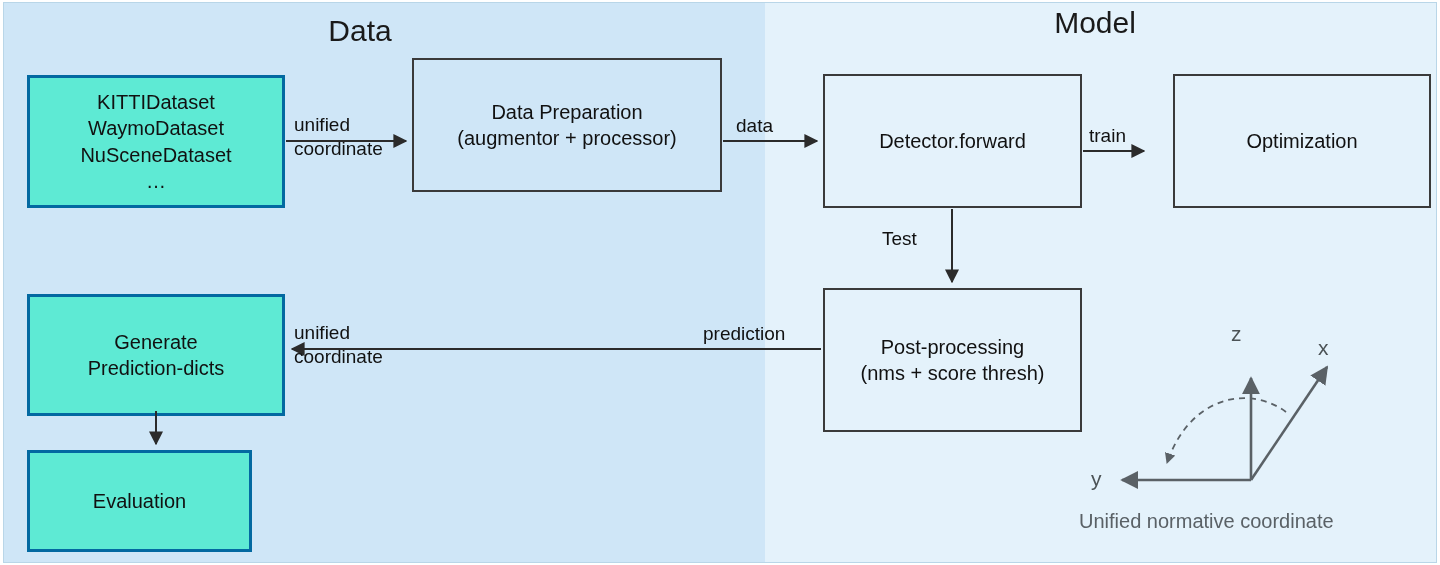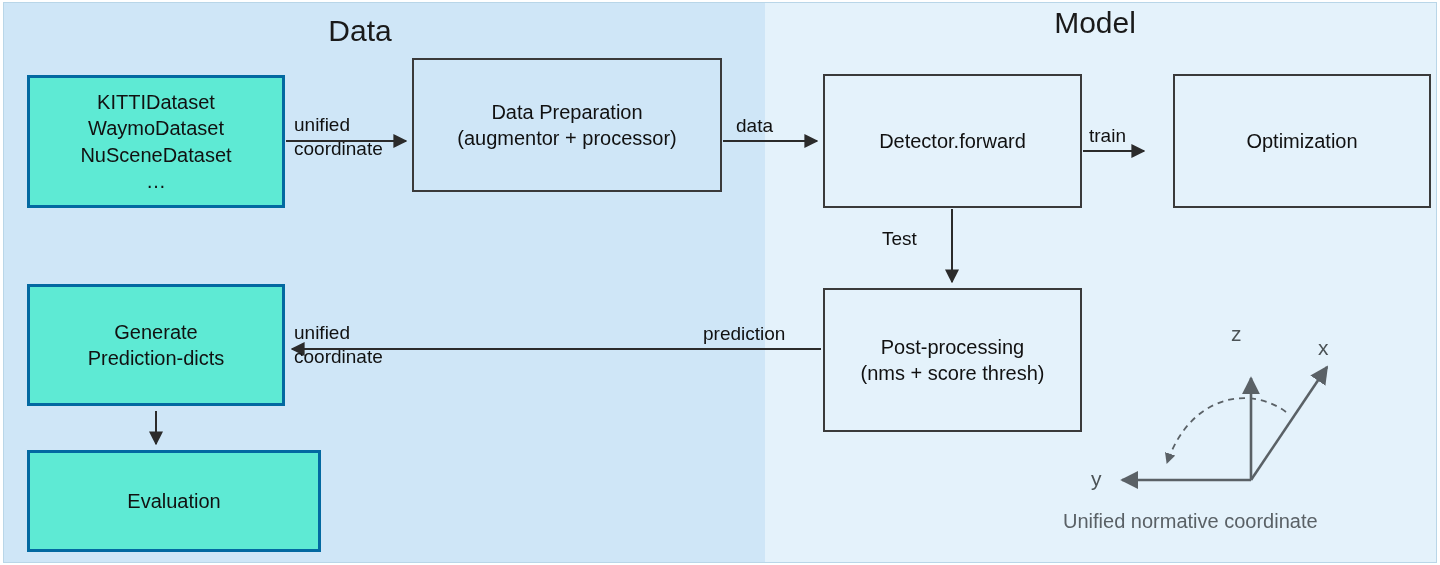--- a/index.html
+++ b/index.html
@@ -97,20 +97,21 @@
     width: 1440px;
     height: 565px;
     pointer-events: none;
   }
 
   .coord-caption {
     position: absolute;
     font-size: 20px;
     color: #5a6166;
     white-space: nowrap;
+    margin-left: 16px;
   }
   .axis-label {
     position: absolute;
     font-size: 21px;
     color: #4c5356;
     white-space: nowrap;
   }
 </style>
 </head>
 <body>
@@ -131,24 +132,24 @@
   <div class="node blue-dark" style="left:412px; top:58px; width:310px; height:134px;">Data Preparation
 (augmentor + processor)</div>
 
   <div class="node blue-light" style="left:823px; top:74px; width:259px; height:134px;">Detector.forward</div>
 
   <div class="node blue-light" style="left:1150px; top:74px; width:258px; height:134px;margin-left:23px;">Optimization</div>
 
   <div class="node blue-light" style="left:823px; top:288px; width:259px; height:144px;">Post-processing
 (nms + score thresh)</div>
 
-  <div class="node green" style="left:27px; top:284px; width:258px; height:122px;">Generate
+  <div class="node green" style="left:27px; top:294px; width:258px; height:122px;">Generate
 Prediction-dicts</div>
 
-  <div class="node green" style="left:27px; top:450px; width:294px; height:102px;">Evaluation</div>
+  <div class="node green" style="left:27px; top:450px; width:225px; height:102px;">Evaluation</div>
 
   <svg class="overlay" viewBox="0 0 1440 565">
     <defs>
       <marker id="arrow" viewBox="0 0 10 10" refX="9" refY="5" markerWidth="7" markerHeight="7" orient="auto-start-reverse">
         <path d="M 0 0 L 10 5 L 0 10 z" fill="#2b2b2b"></path>
       </marker>
       <marker id="arrow-grey" viewBox="0 0 10 10" refX="9" refY="5" markerWidth="7" markerHeight="7" orient="auto-start-reverse">
         <path d="M 0 0 L 10 5 L 0 10 z" fill="#5a6166"></path>
       </marker>
       <marker id="arrow-grey-sm" viewBox="0 0 10 10" refX="9" refY="5" markerWidth="6" markerHeight="6" orient="auto-start-reverse">

